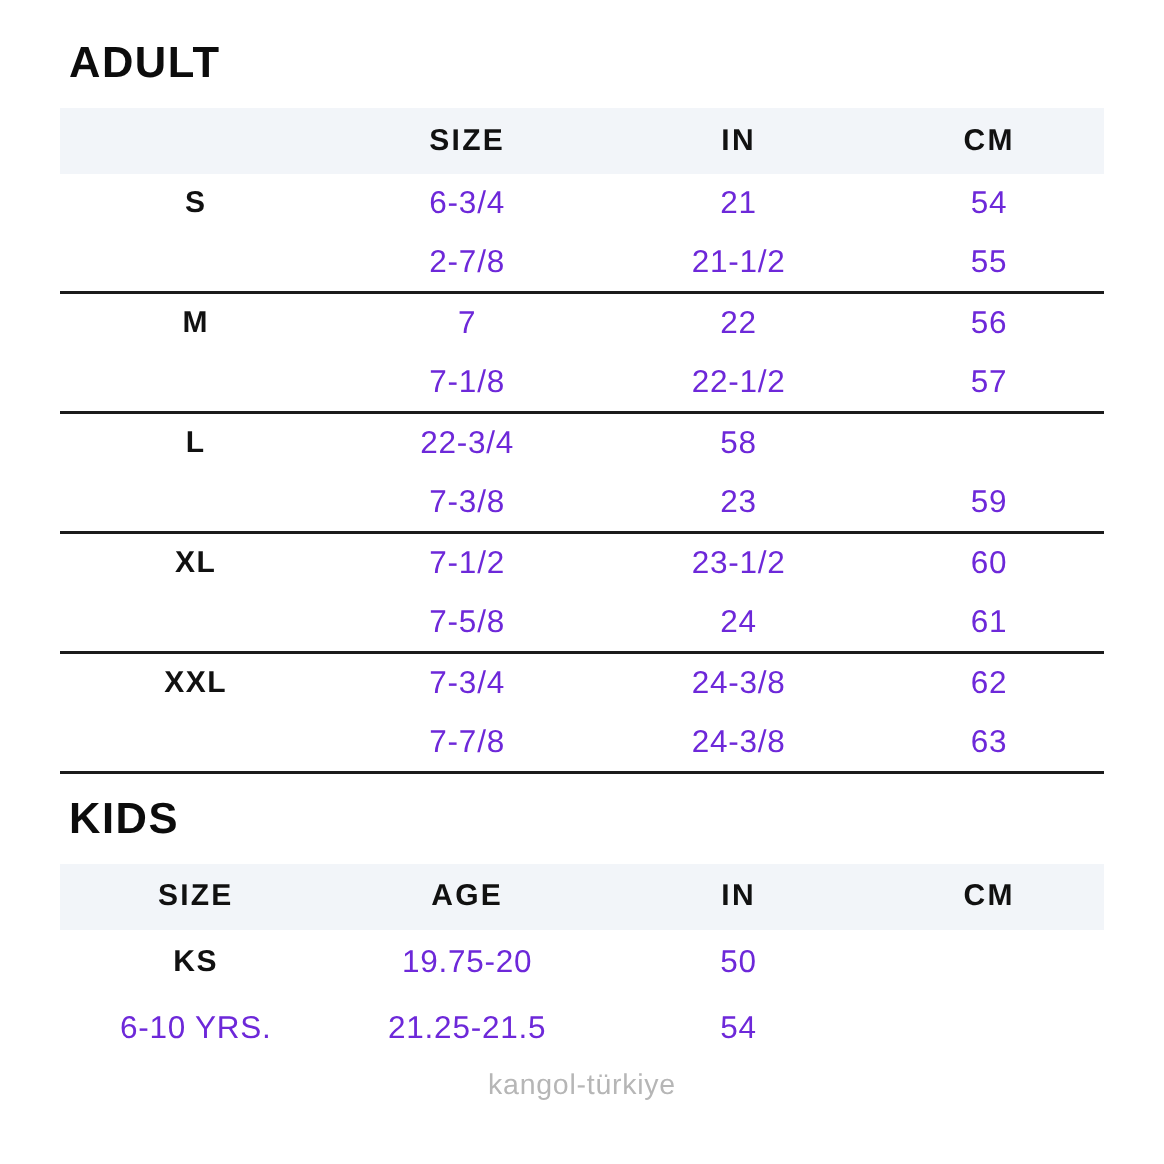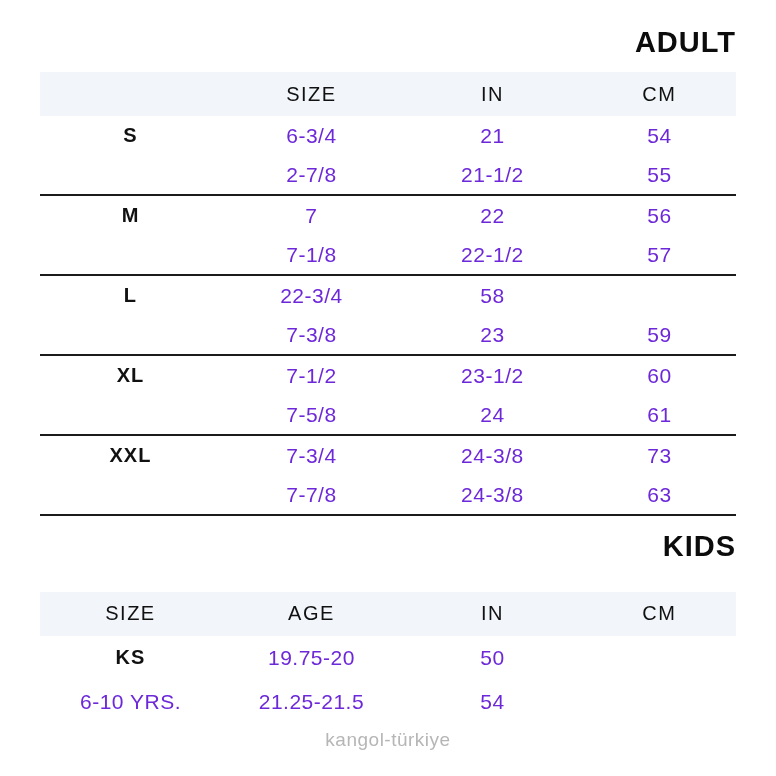--- a/index.html
+++ b/index.html
@@ -17,40 +17,39 @@
     background: #ffffff;
     overflow: hidden;
   }
   .section-heading {
     margin: 0 0 13px 6px;
     font-size: 29px;
     line-height: 1.15;
     font-weight: 800;
     letter-spacing: 1px;
     color: #0c0c0c;
-    text-align: right;
   }
   .kids-heading {
     margin-top: 14px;
-    margin-bottom: 28px;
+    margin-bottom: 12px;
   }
   .size-table {
     width: 100%;
   }
   .thead {
     display: grid;
     grid-template-columns: 26% 26% 26% 22%;
     align-items: center;
     height: 44px;
     background: #f2f5f9;
   }
   .th {
     text-align: center;
     font-size: 20px;
-    font-weight: 400;
+    font-weight: 700;
     letter-spacing: 1.5px;
     color: #111111;
   }
   .group {
     border-bottom: 2px solid #1b1b1b;
   }
   .tr {
     display: grid;
     grid-template-columns: 26% 26% 26% 22%;
     align-items: center;
@@ -152,21 +151,21 @@
         <div class="td">24</div>
         <div class="td">61</div>
       </div>
     </div>
 
     <div class="group">
       <div class="tr">
         <div class="td size-label">XXL</div>
         <div class="td">7-3/4</div>
         <div class="td">24-3/8</div>
-        <div class="td">73</div>
+        <div class="td">62</div>
       </div>
       <div class="tr">
         <div class="td size-label"></div>
         <div class="td">7-7/8</div>
         <div class="td">24-3/8</div>
         <div class="td">63</div>
       </div>
     </div>
   </div>
 

